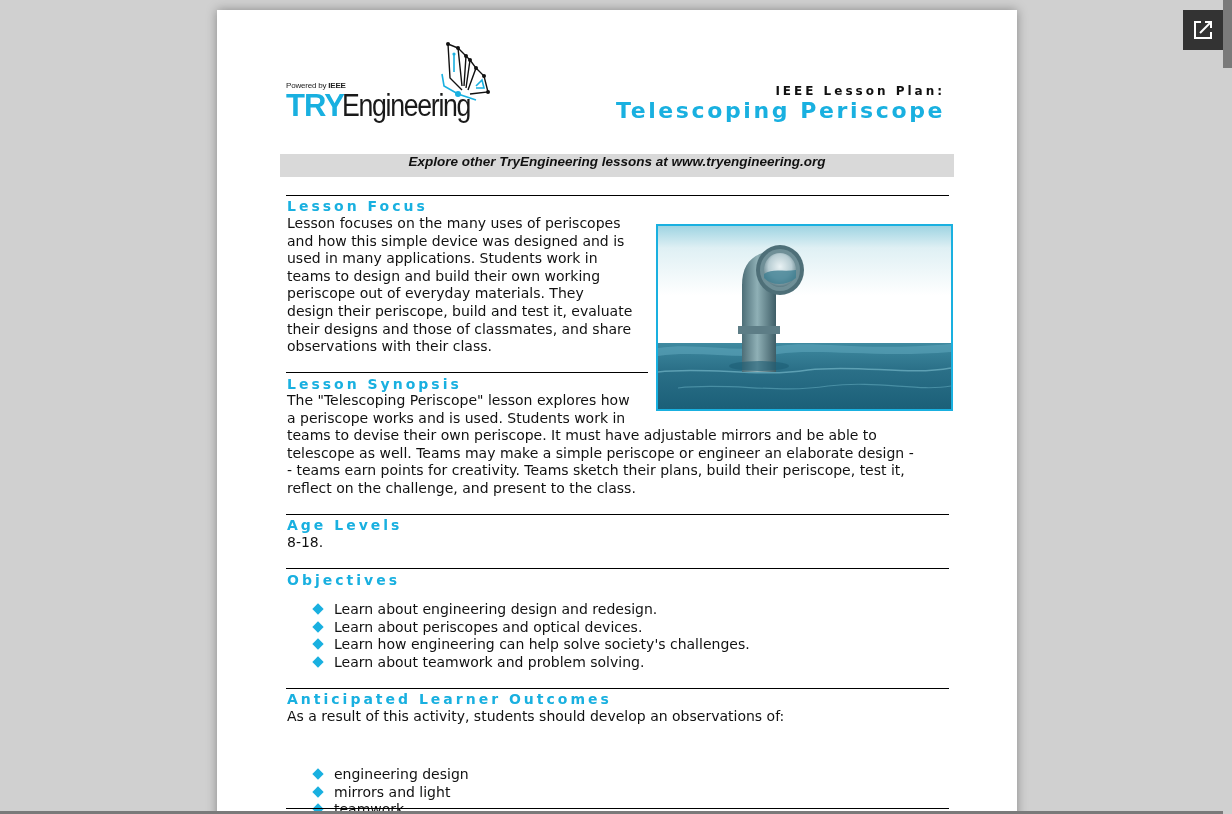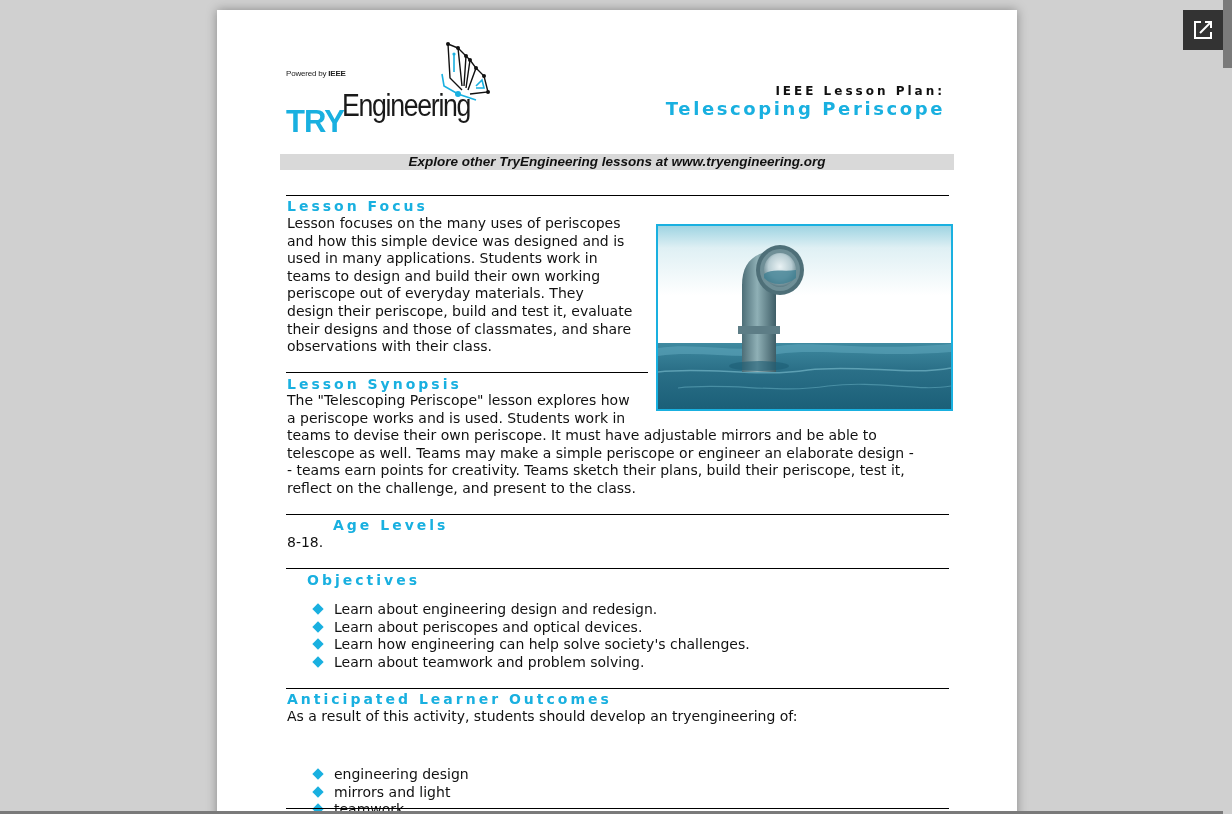--- a/index.html
+++ b/index.html
@@ -26,48 +26,48 @@
   .scrollbar {
     position:absolute; left:1223px; top:0; width:9px; height:814px; background:#d0d0d0;
   }
   .scroll-thumb {
     position:absolute; left:0; top:0; width:9px; height:68px; background:#7a7a7a;
   }
 
   
   .logo { position:absolute; left:69px; top:32px; width:210px; height:90px; }
   .powered {
-    position:absolute; left:0; top:27px; font-family:"Liberation Sans", sans-serif;
+    position:absolute; left:0; top:39px; font-family:"Liberation Sans", sans-serif;
     font-size:8px; color:#222; letter-spacing:-0.2px;
   }
   .powered b { font-weight:bold; }
   .logo-try {
     position:absolute; left:0; top:46px; font-family:"Liberation Sans", sans-serif;
-    font-weight:bold; font-size:31px; color:#19b0e0; letter-spacing:-1px; line-height:36px;margin-top:16px;
+    font-weight:bold; font-size:31px; color:#19b0e0; letter-spacing:-1px; line-height:36px;
   }
   .logo-eng {
     position:absolute; left:56px; top:46px; font-family:"Liberation Sans", sans-serif;
     font-size:31px; color:#1a1a1a; letter-spacing:-1.5px; line-height:36px;
     transform:scaleX(0.86); transform-origin:left;
   }
   .logo-mark { position:absolute; left:150px; top:0px; }
 
   .plan-label {
     position:absolute; right:72px; top:74px;
     font-family:"DejaVu Sans", sans-serif; font-weight:bold; font-size:12px;
     letter-spacing:3px; color:#111;
   }
   .plan-title {
     position:absolute; right:72px; top:88px;
-    font-family:"DejaVu Sans", sans-serif; font-weight:bold; font-size:18px;
+    font-family:"DejaVu Sans", sans-serif; font-weight:bold; font-size:22px;
     letter-spacing:2.6px; color:#19b0e0;
   }
 
   .explore-bar {
-    position:absolute; left:63px; top:144px; width:674px; height:16px;
+    position:absolute; left:63px; top:144px; width:674px; height:23px;
     background:#d9d9d9; text-align:center;
     font-family:"Liberation Sans", sans-serif; font-weight:bold; font-style:italic;
     font-size:13.5px; line-height:16px; color:#111;
   }
 
   .rule { position:absolute; height:1px; background:#000; }
 
   .sec-title {
     position:absolute; font-family:"DejaVu Sans", sans-serif; font-weight:bold; 
     font-size:14px; letter-spacing:3px; color:#19b0e0; line-height:16px;
@@ -189,35 +189,35 @@
   <div class="body-text" style="left:70px; top:382px;">
     <div>The "Telescoping Periscope" lesson explores how</div>
     <div>a periscope works and is used.  Students work in</div>
     <div>teams to devise their own periscope.  It must have adjustable mirrors and be able to</div>
     <div>telescope as well.  Teams may make a simple periscope or engineer an elaborate design -</div>
     <div>- teams earn points for creativity.  Teams sketch their plans, build their periscope, test it,</div>
     <div>reflect on the challenge, and present to the class.</div>
   </div>
 
   <div class="rule" style="left:69px; top:504px; width:663px;"></div>
-  <div class="sec-title" style="left:70px; top:507px;margin-left:46px;">Age Levels</div>
+  <div class="sec-title" style="left:70px; top:507px;">Age Levels</div>
   <div class="body-text" style="left:70px; top:524px;">8-18.</div>
 
   <div class="rule" style="left:69px; top:558px; width:663px;"></div>
-  <div class="sec-title" style="left:70px; top:562px;margin-left:20px;">Objectives</div>
+  <div class="sec-title" style="left:70px; top:562px;">Objectives</div>
   <ul class="diamond-list" style="left:95px; top:591px;">
     <li><span class="diamond"></span><span>Learn about engineering design and redesign.</span></li>
     <li><span class="diamond"></span><span>Learn about periscopes and optical devices.</span></li>
     <li><span class="diamond"></span><span>Learn how engineering can help solve society's challenges.</span></li>
     <li><span class="diamond"></span><span>Learn about teamwork and problem solving.</span></li>
   </ul>
 
   <div class="rule" style="left:69px; top:678px; width:663px;"></div>
   <div class="sec-title" style="left:70px; top:681px;text-align:right;">Anticipated Learner Outcomes</div>
-  <div class="body-text" style="left:70px; top:698px;">As a result of this activity, students should develop an tryengineering of:</div>
+  <div class="body-text" style="left:70px; top:698px;">As a result of this activity, students should develop an observations of:</div>
   <ul class="diamond-list" style="left:95px; top:728px;margin-top:28px;">
     <li><span class="diamond"></span><span>engineering design</span></li>
     <li><span class="diamond"></span><span>mirrors and light</span></li>
     <li><span class="diamond"></span><span>teamwork</span></li>
   </ul>
 
   <div class="rule" style="left:69px; top:798px; width:663px;"></div>
 </div>
 
 <div class="bottom-line"></div>

